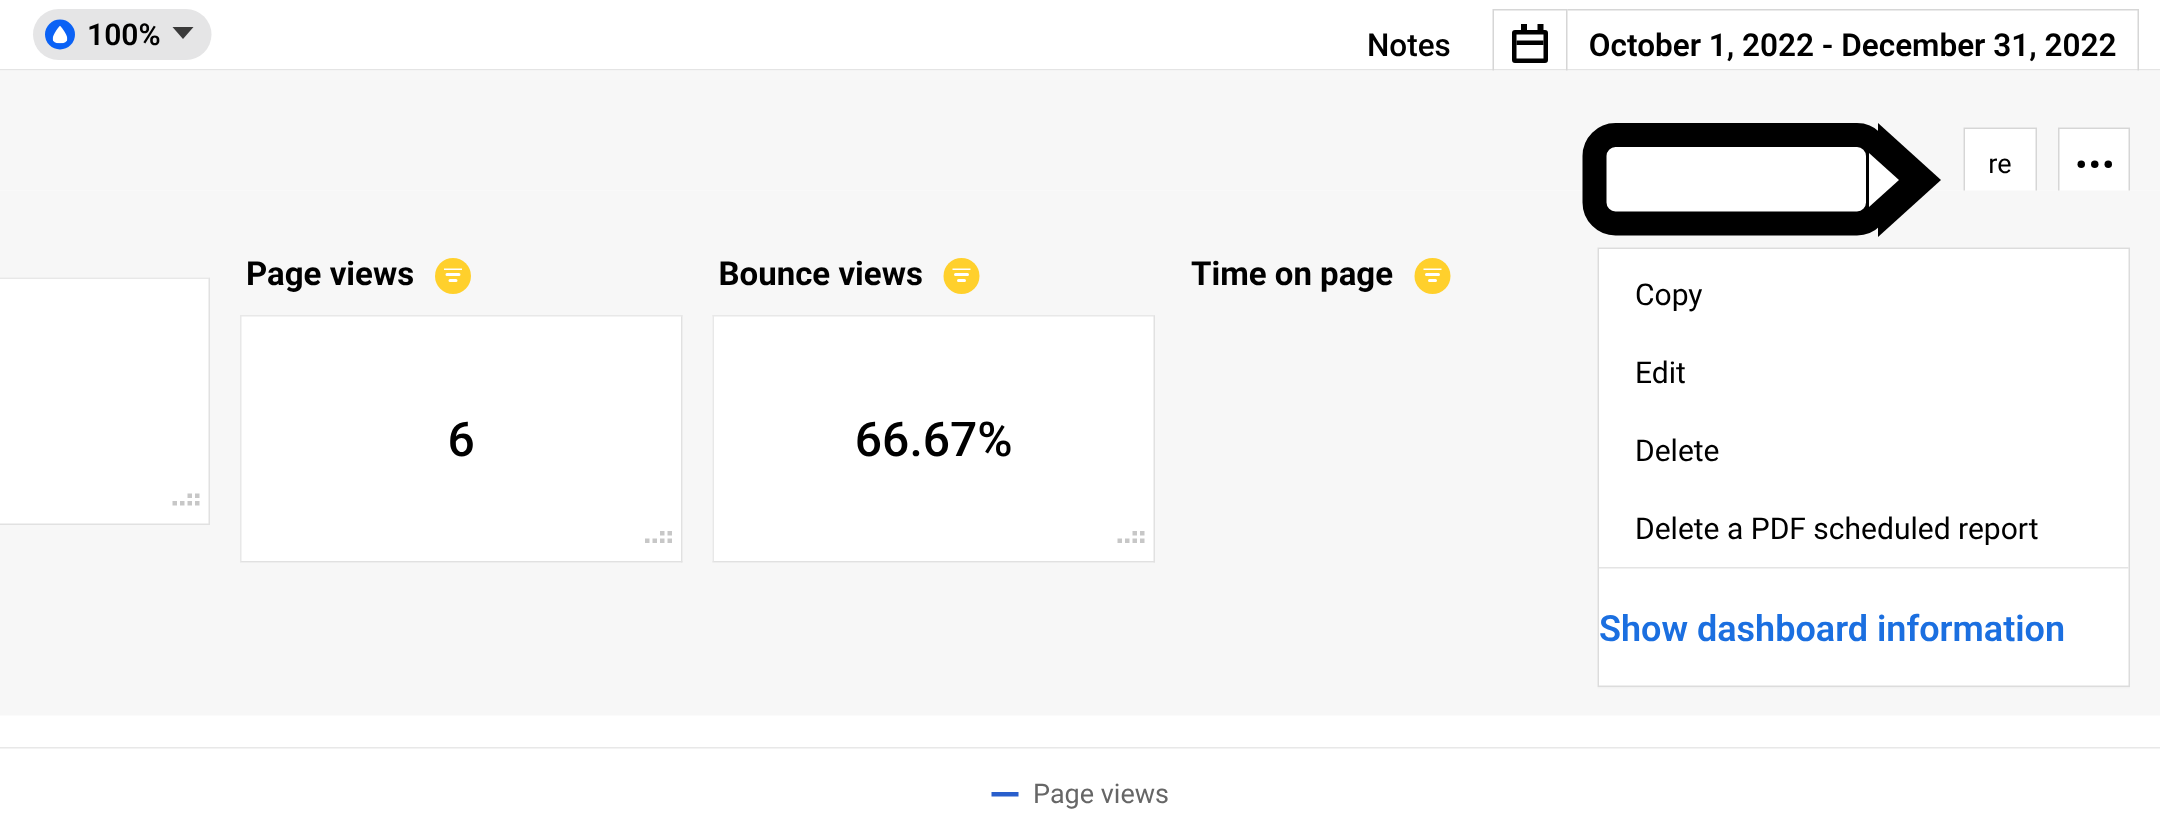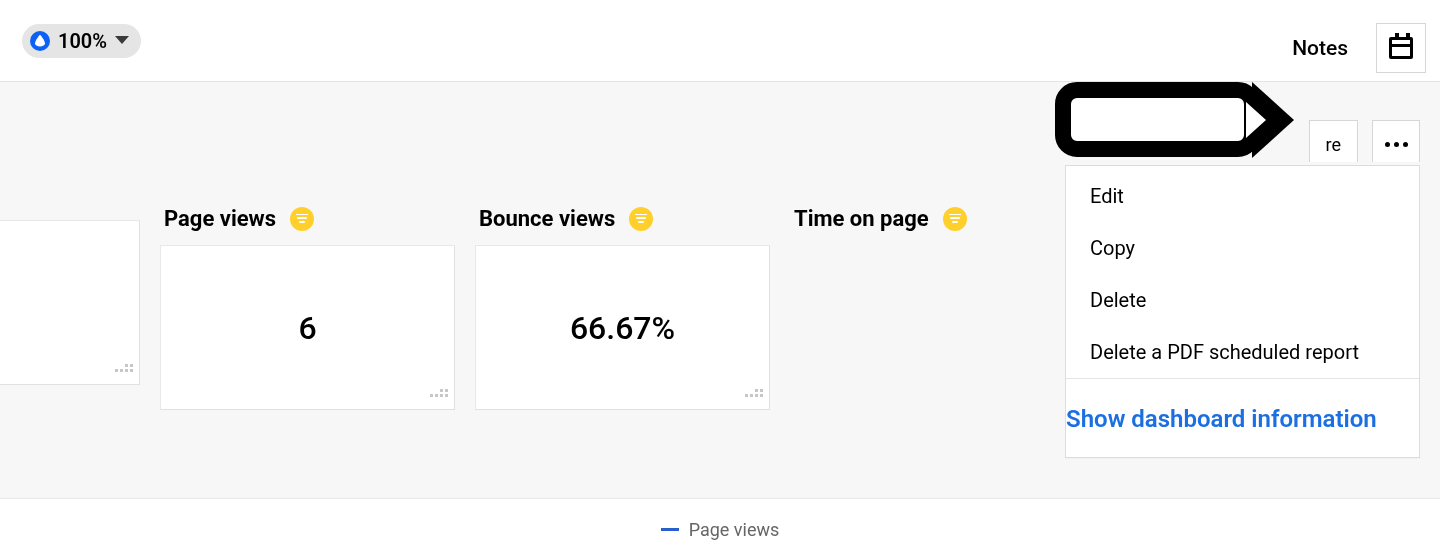--- a/index.html
+++ b/index.html
@@ -5,21 +5,21 @@
     * { box-sizing: border-box; margin: 0; padding: 0; }
     body {
       font-family: -apple-system, BlinkMacSystemFont, "Segoe UI", Roboto, sans-serif;
       background: #fff;
       width: 1440px;
       height: 560px;
       overflow: hidden;
       position: relative;
     }
     .topbar {
-      height: 82px;
+      height: 47px;
       display: flex;
       align-items: center;
       justify-content: space-between;
       padding: 0 14px 0 22px;
       border-bottom: 1px solid #e4e4e4;
       background: #fff;
     }
     .zoom-pill {
       background: #e5e5e6;
       border-radius: 18px;
@@ -329,20 +329,21 @@
       </span>
     <span class="zoom-text">100%</span>
     <span class="zoom-chevron"></span>
   </div>
   <div class="topbar-right">
     <span class="notes-link">Notes</span>
     <div class="date-widget">
       <div class="calendar-box">
         <span class="calendar-icon"></span>
       </div>
+      <div class="date-range">October 1, 2022 - December 31, 2022</div>
     </div>
   </div>
 </div>
 
 <div class="toolbar-area">
   <div class="toolbar-right">
     <div class="share-btn">
       <span>re</span>
     </div>
     <div class="more-btn">
@@ -446,22 +447,22 @@
             <span></span>
             <span></span>
         </div>
       </div>
     </div>
 
   </div>
 </div>
 
 <div class="dropdown-menu">
+  <div class="menu-item">Copy</div>
   <div class="menu-item">Edit</div>
-  <div class="menu-item">Copy</div>
   <div class="menu-item">Delete</div>
   <div class="menu-item">Delete a PDF scheduled report</div>
   <div class="menu-divider"></div>
   <div class="menu-info">Show dashboard information</div>
 </div>
 
 <div class="legend-row">
   <span class="legend-swatch"></span>
   <span class="legend-text">Page views</span>
 </div>

